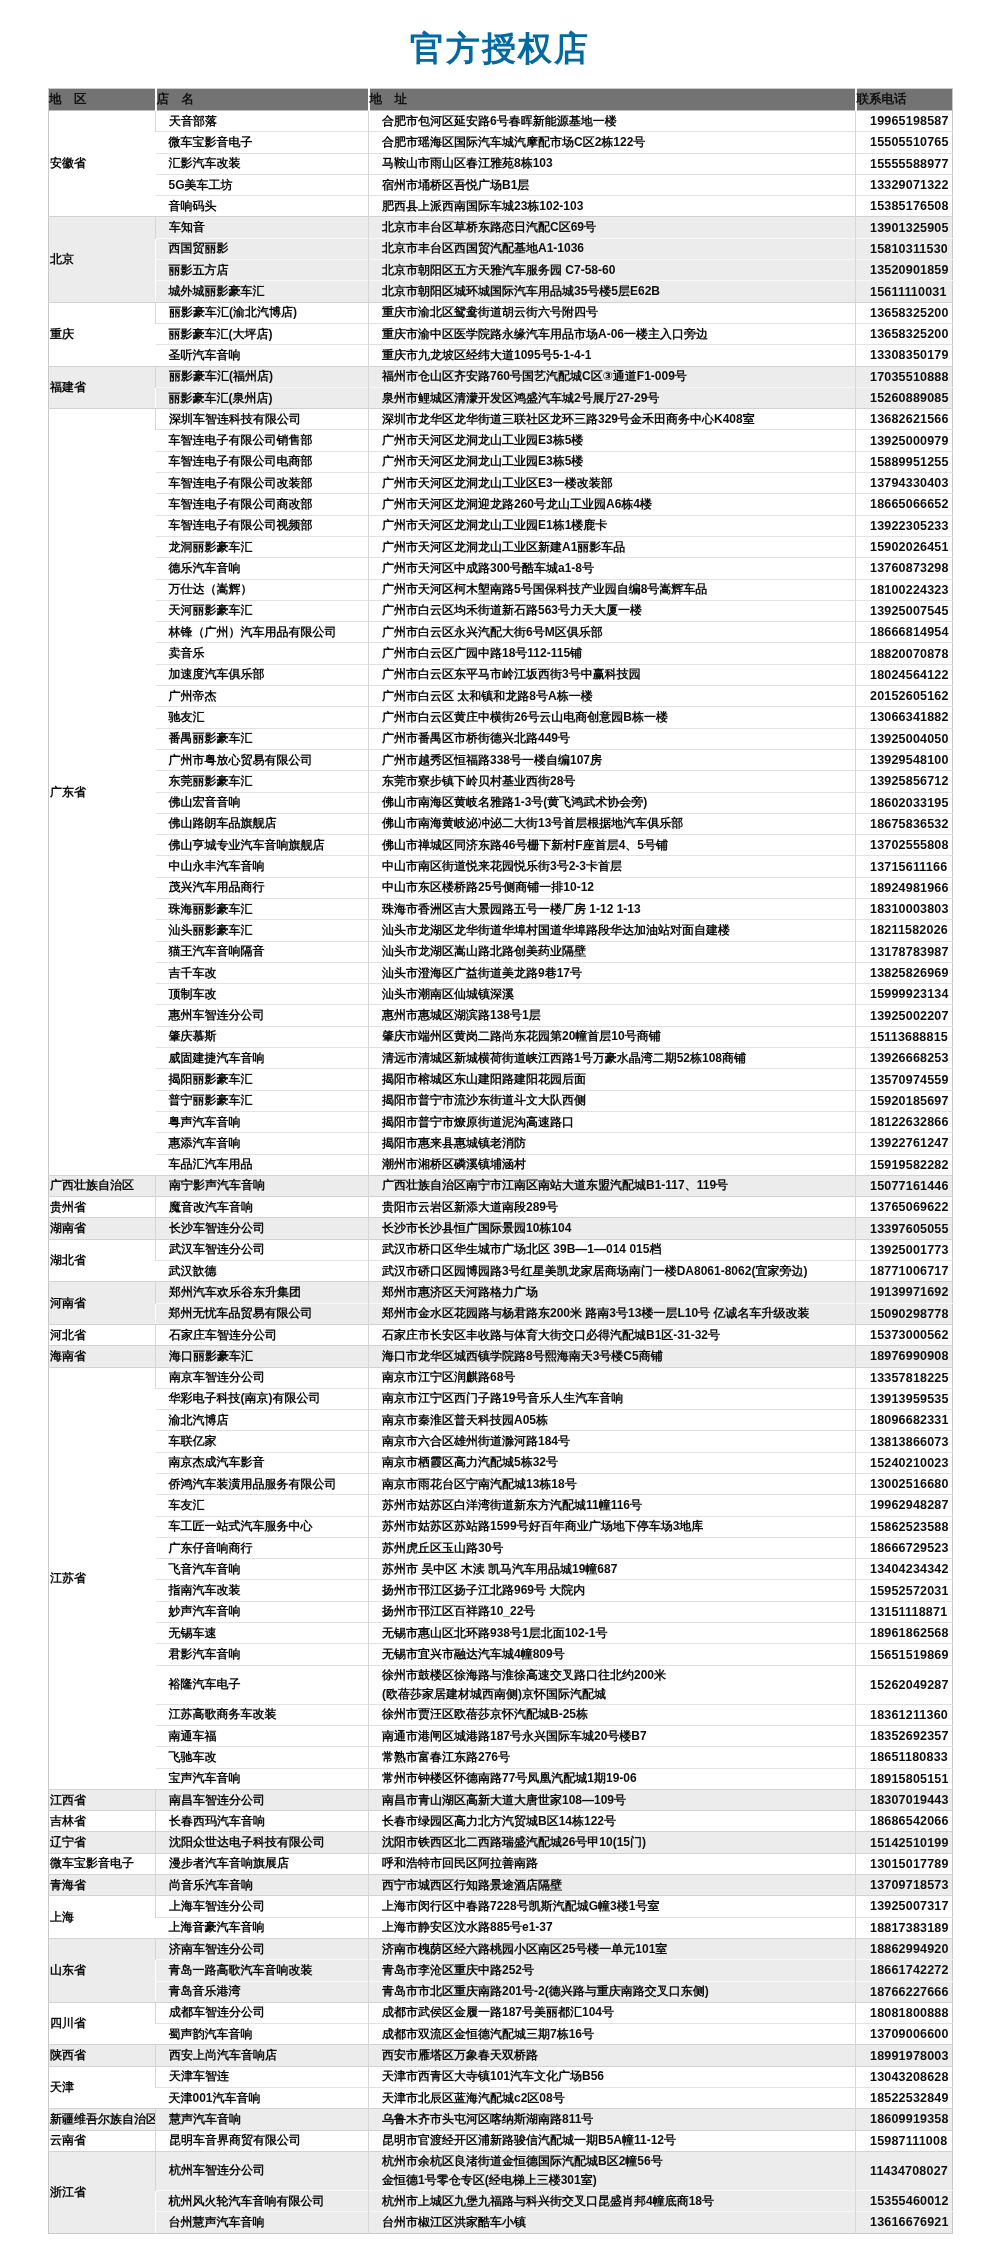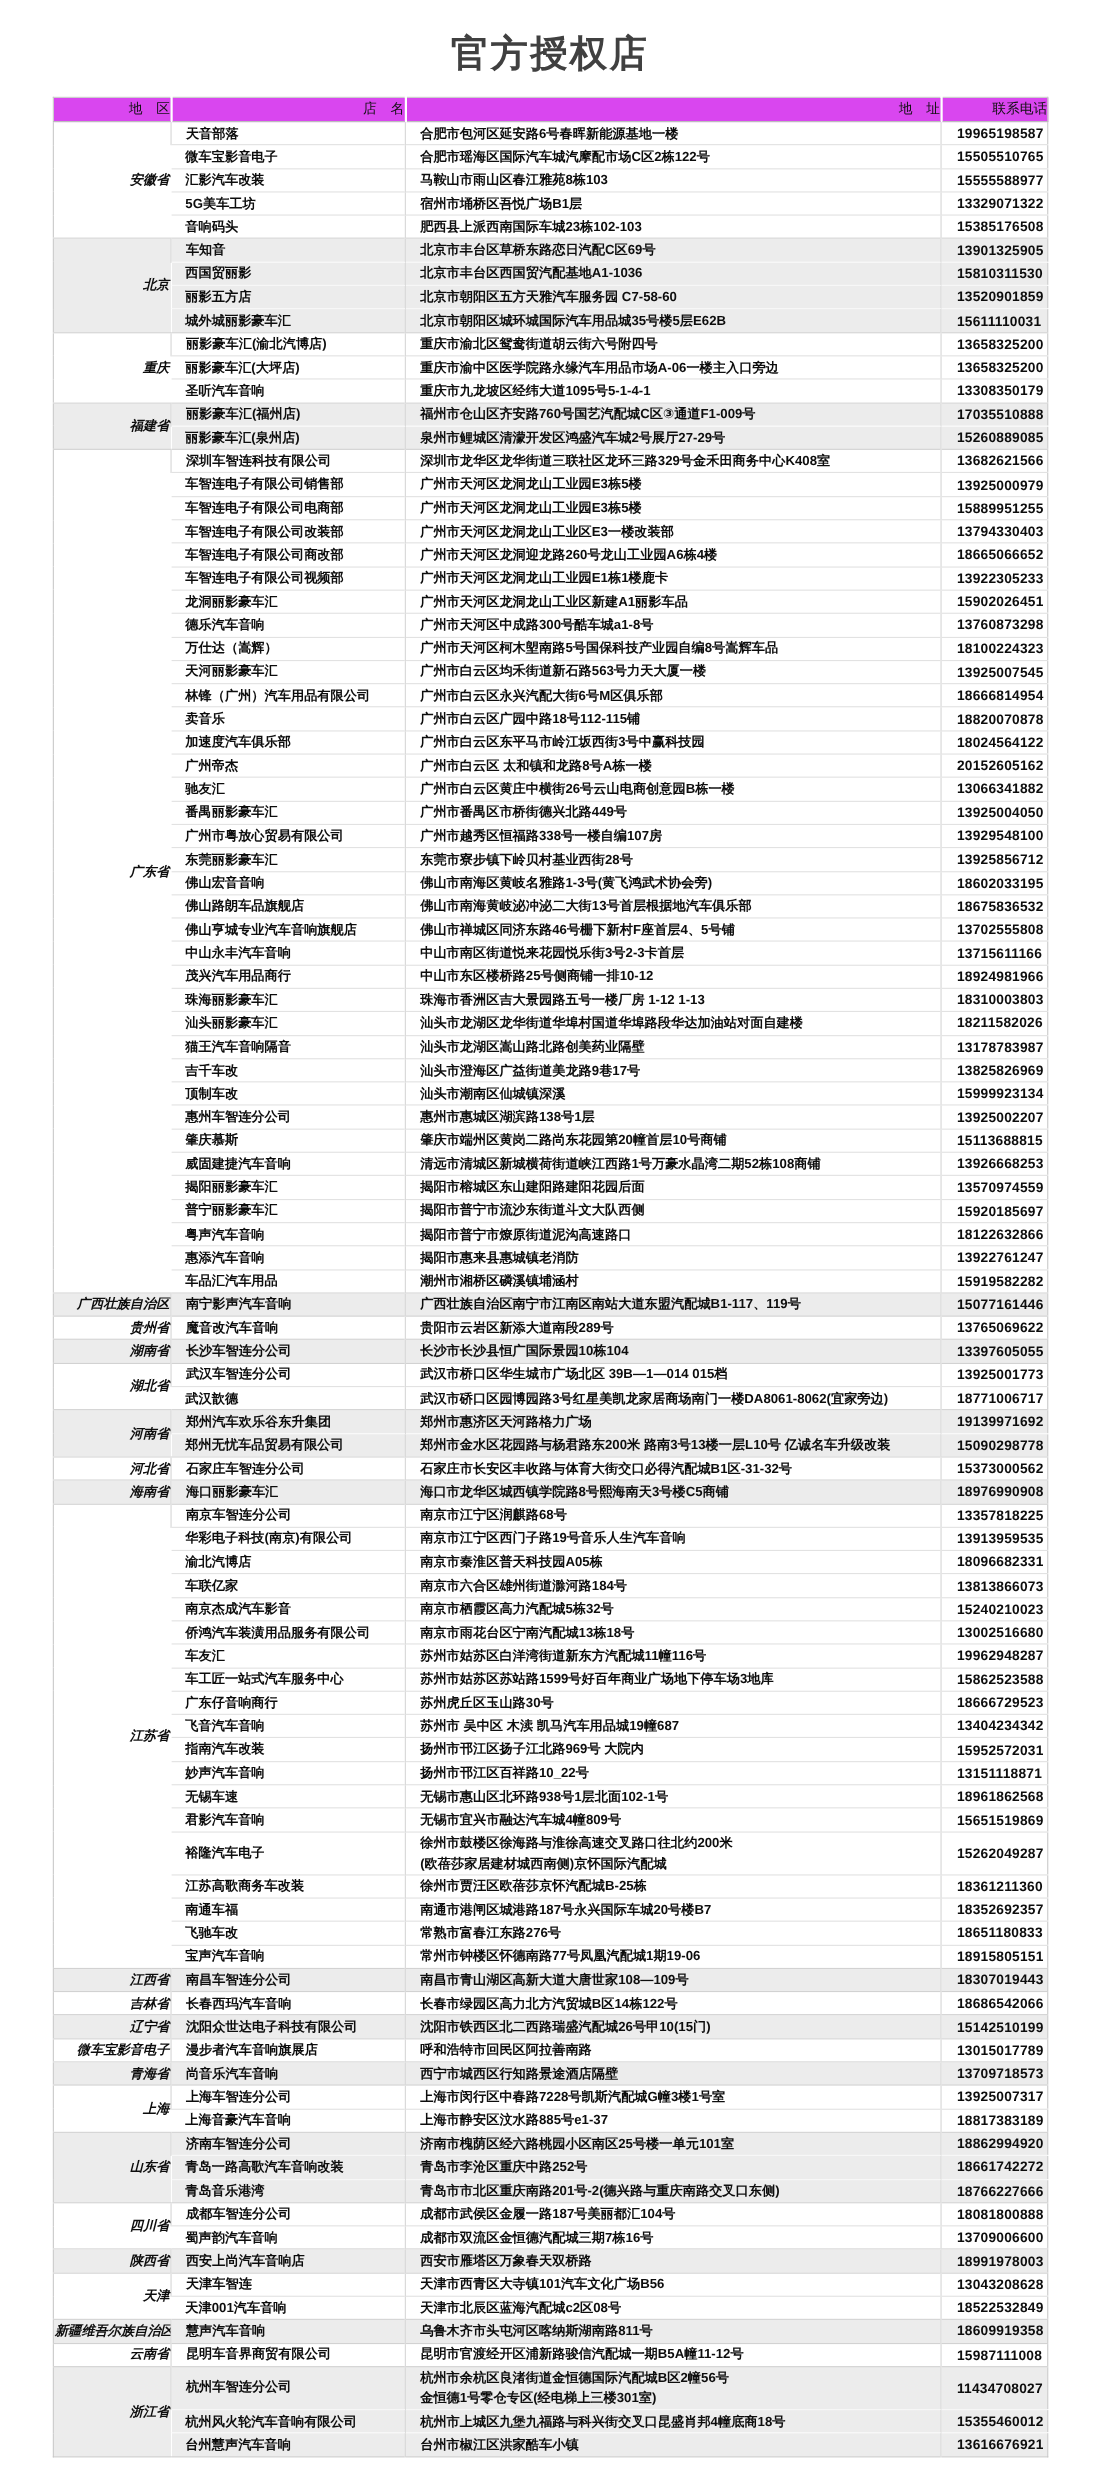--- a/index.html
+++ b/index.html
@@ -4,51 +4,50 @@
 <style>
   html,body{margin:0;padding:0;}
   body{
     width:1000px;height:2244px;background:#ffffff;
     font-family:"Liberation Sans","DejaVu Sans",sans-serif;
     -webkit-font-smoothing:antialiased;
   }
   .page{width:1000px;height:2244px;background:#ffffff;overflow:hidden;}
   .page-title{
     margin:26px 0 16px 0;text-align:center;
-    font-size:34px;font-weight:700;color:#404040;letter-spacing:2px;
+    font-size:34px;font-weight:700;color:#0369a1;letter-spacing:2px;
   }
   table.store-table{
     table-layout:fixed;border-collapse:collapse;
     margin:0 0 0 48px;width:904px;
     border:1px solid #c9c9c9;
   }
   col.c-region{width:107px;}
   col.c-store{width:213px;}
   col.c-address{width:487px;}
   col.c-phone{width:97px;}
   th{
-    background:#d946ef;height:21px;padding:0;
-    font-size:12.5px;font-weight:400;color:#111;text-align:right;
+    background:#737373;height:21px;padding:0;
+    font-size:12.5px;font-weight:700;color:#111;text-align:left;
     border-left:2px solid #ffffff;border-bottom:1px solid #bdbdbd;
   }
   th:first-child{border-left:none;}
   tr.store-row{height:21.3px;}
   td{
     padding:0;font-size:12px;font-weight:700;color:#0d0d0d;
     border-left:1px solid #d6d6d6;border-top:1px solid #e2e2e2;
     overflow:hidden;white-space:nowrap;
   }
   td:first-child{border-left:none;}
   tr.shaded td{background:#ececec;border-top-color:#f7f7f7;}
   tr.group-first td{border-top-color:#d2d2d2;}
   td.region-cell{
-    text-align:right;vertical-align:middle;
+    text-align:left;vertical-align:middle;
     font-size:12px;letter-spacing:0;padding:0 1px;
     border-top-color:#d2d2d2 !important;
-    font-style:italic;
   }
   td.store-cell{padding-left:13px;}
   td.address-cell{padding-left:13px;white-space:pre-line;line-height:19px;}
   td.phone-cell{padding-left:14px;font-size:12.5px;letter-spacing:0.2px;}
 </style>
 </head>
 <body>
 
 <div class="page">
   <div class="page-title">官方授权店</div>

